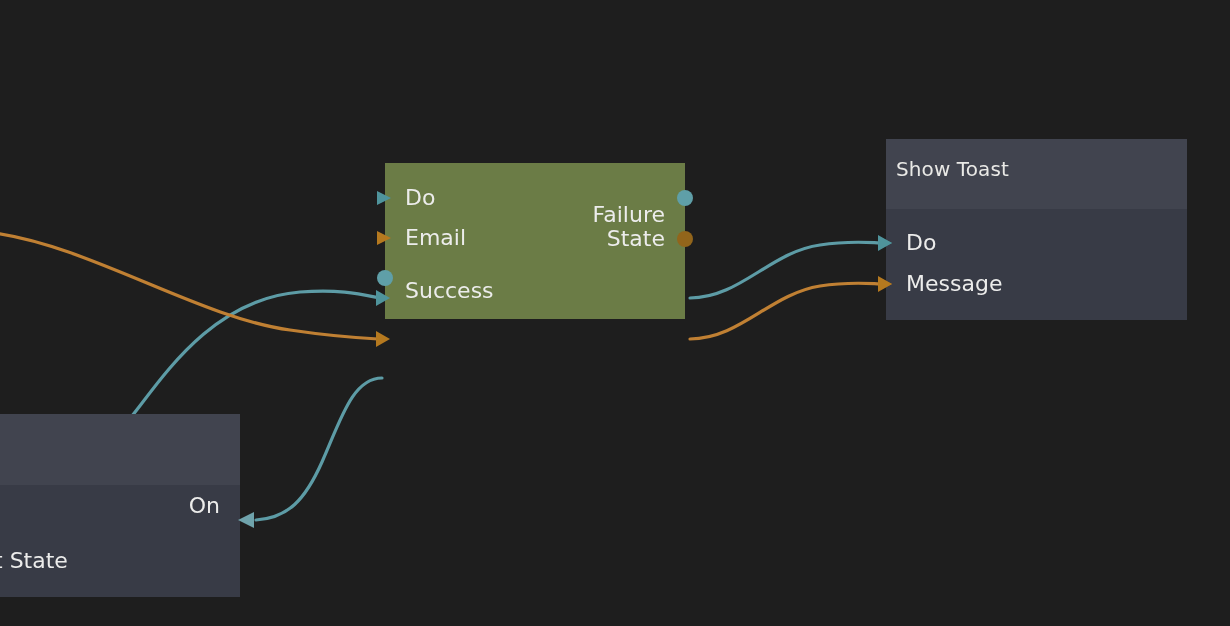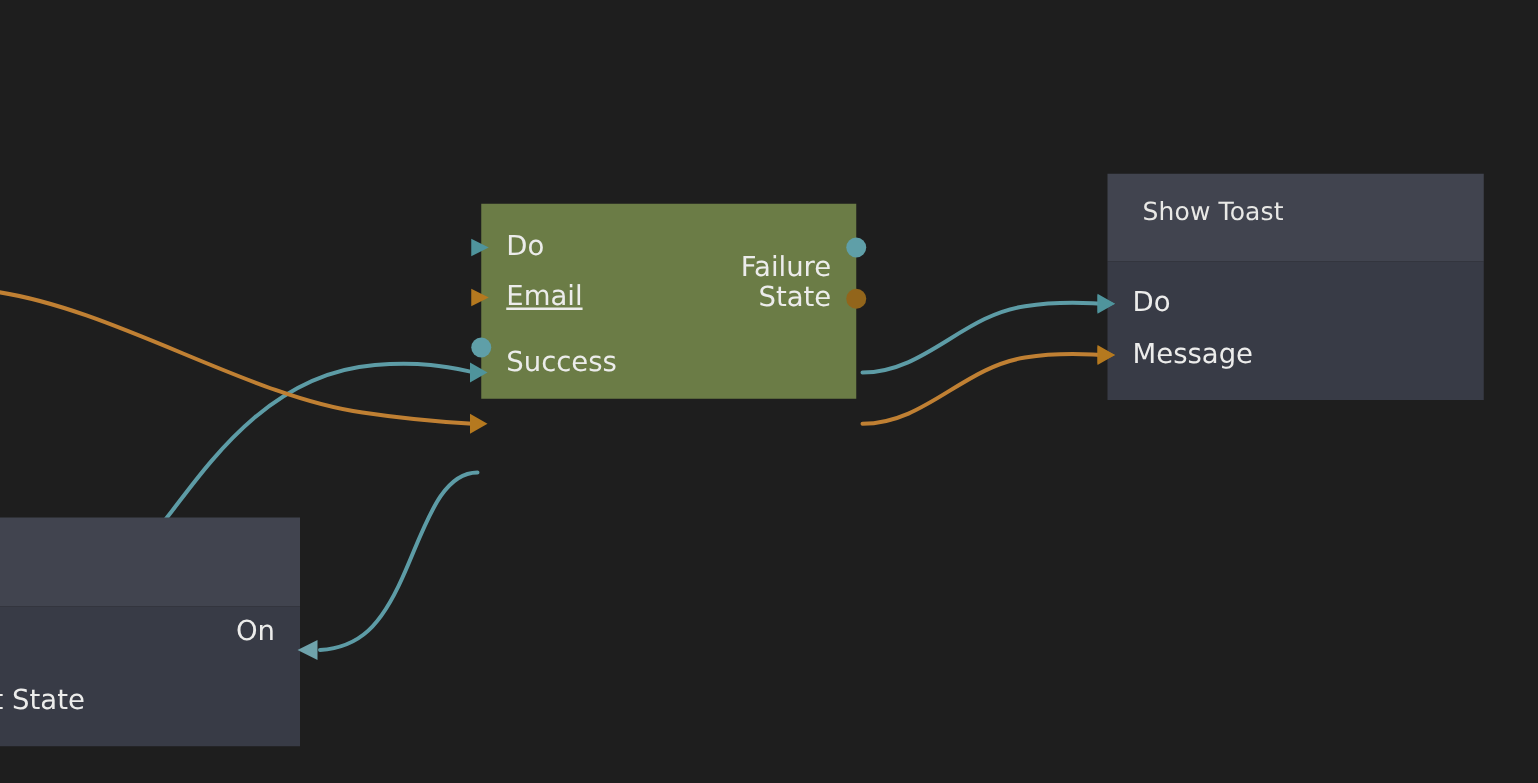--- a/index.html
+++ b/index.html
@@ -44,21 +44,21 @@
 
   
   .node {
     position: absolute;
     z-index: 2;
     box-sizing: border-box;
     overflow: visible;
   }
   .node-header {
     box-sizing: border-box;
-    padding: 16px 20px 0 28px;
+    padding: 16px 20px 0 10px;
     color: #e9e9e6;
     font-size: 20px;
     line-height: 28px;
     font-weight: 400;
     letter-spacing: 0.1px;
     white-space: pre-line;
   }
   .node-body {
     position: relative;
     box-sizing: border-box;
@@ -137,21 +137,21 @@
 
       <div class="pin-row in" style="top:23px;">
         <span>Do</span>
       </div>
       <span class="pin" style="left:-9px; top:26px;">
         <svg width="18" height="18" viewBox="0 0 18 18">
           <path d="M1 2 L15 9 L1 16 Z" fill="#4f949c"></path>
         </svg>
       </span>
 
-      <div class="pin-row in" style="top:63px;text-decoration:underline;">
+      <div class="pin-row in" style="top:63px;">
         <span>Email</span>
       </div>
       <span class="pin" style="left:-9px; top:66px;">
         <svg width="18" height="18" viewBox="0 0 18 18">
           <path d="M1 2 L15 9 L1 16 Z" fill="#b5791f"></path>
         </svg>
       </span>
 
       <div class="pin-row in" style="top:116px;">
         <span>Success</span>

